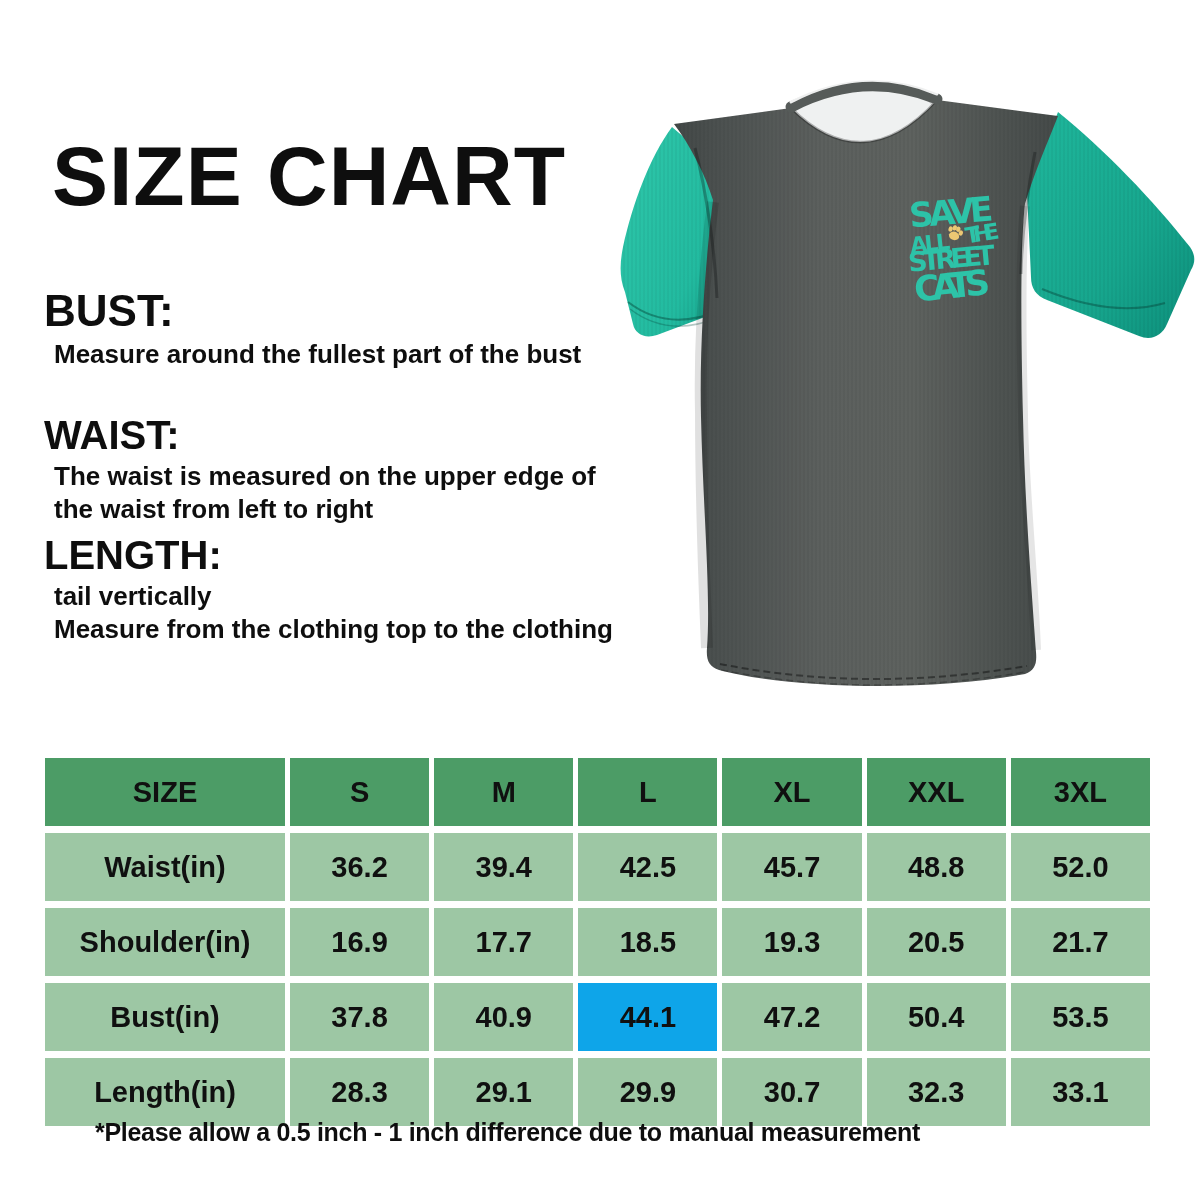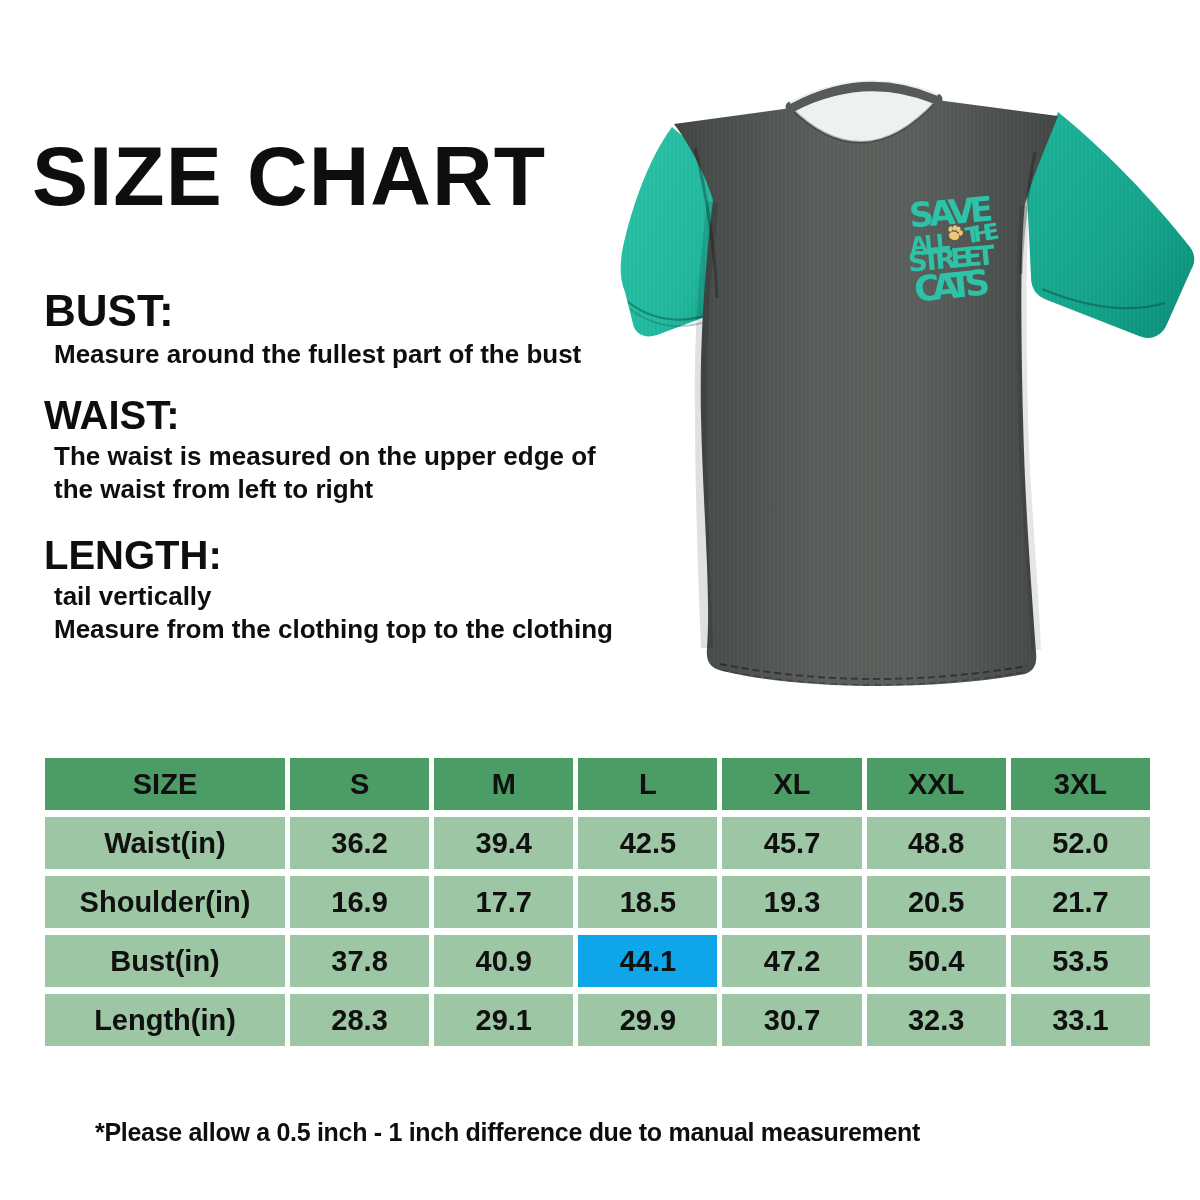--- a/index.html
+++ b/index.html
@@ -2,38 +2,38 @@
 <html><head>
 <meta charset="utf-8">
 <style>
   html,body{margin:0;padding:0;}
   body{
     width:1200px;height:1200px;position:relative;overflow:hidden;
     background:#ffffff;color:#0e0e0e;
     font-family:"Liberation Sans", sans-serif;
   }
   .page-title{
-    position:absolute;left:32px;top:128px;
+    position:absolute;left:52px;top:128px;
     font-size:84px;font-weight:bold;letter-spacing:1px;white-space:nowrap;
   }
   .measure-section{position:absolute;left:44px;}
   .sec-bust{top:288px;}
-  .sec-waist{top:394px;}
+  .sec-waist{top:414px;}
   .sec-length{top:534px;}
   .sec-heading{font-weight:bold;line-height:1.05;}
   .sec-bust .sec-heading{font-size:44px;}
   .sec-waist .sec-heading,.sec-length .sec-heading{font-size:40px;}
   .sec-desc{font-weight:bold;font-size:26px;line-height:33px;padding-left:10px;margin-top:4px;white-space:nowrap;}
   .tshirt-wrap{position:absolute;left:595px;top:52px;width:605px;height:648px;}
   .size-table{
     position:absolute;left:40px;top:751px;width:1115px;
     border-collapse:separate;border-spacing:5px 7px;table-layout:fixed;
   }
   .size-table th,.size-table td{
-    height:52px;text-align:center;vertical-align:middle;
+    height:68px;text-align:center;vertical-align:middle;
     font-weight:bold;font-size:29px;padding:0;color:#101010;
   }
   .size-table col.label-col{width:240px;}
   .footnote{
     position:absolute;left:95px;top:1118px;
     font-weight:bold;font-size:25px;letter-spacing:-0.3px;white-space:nowrap;
   }
 </style>
 </head>
 <body>

